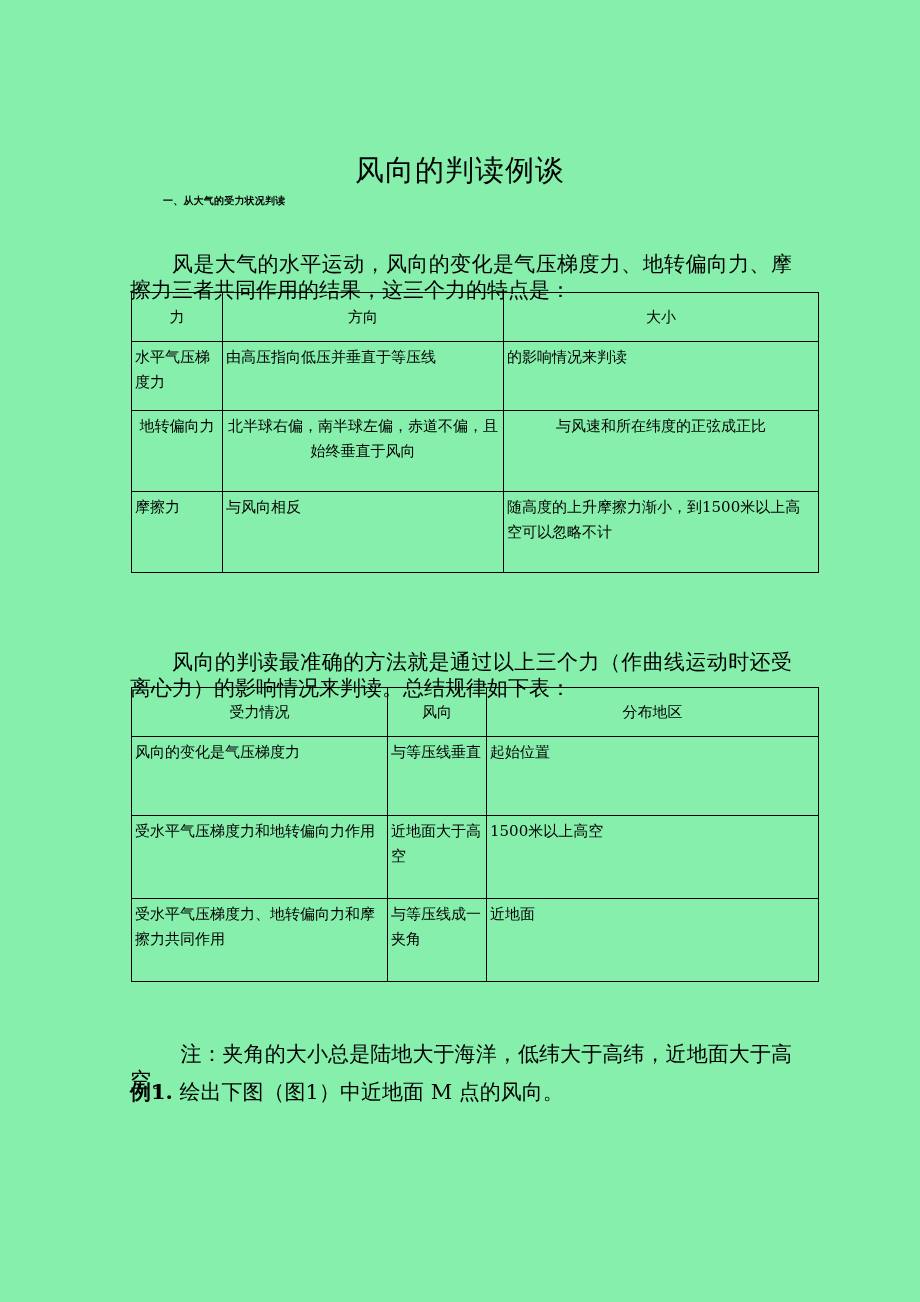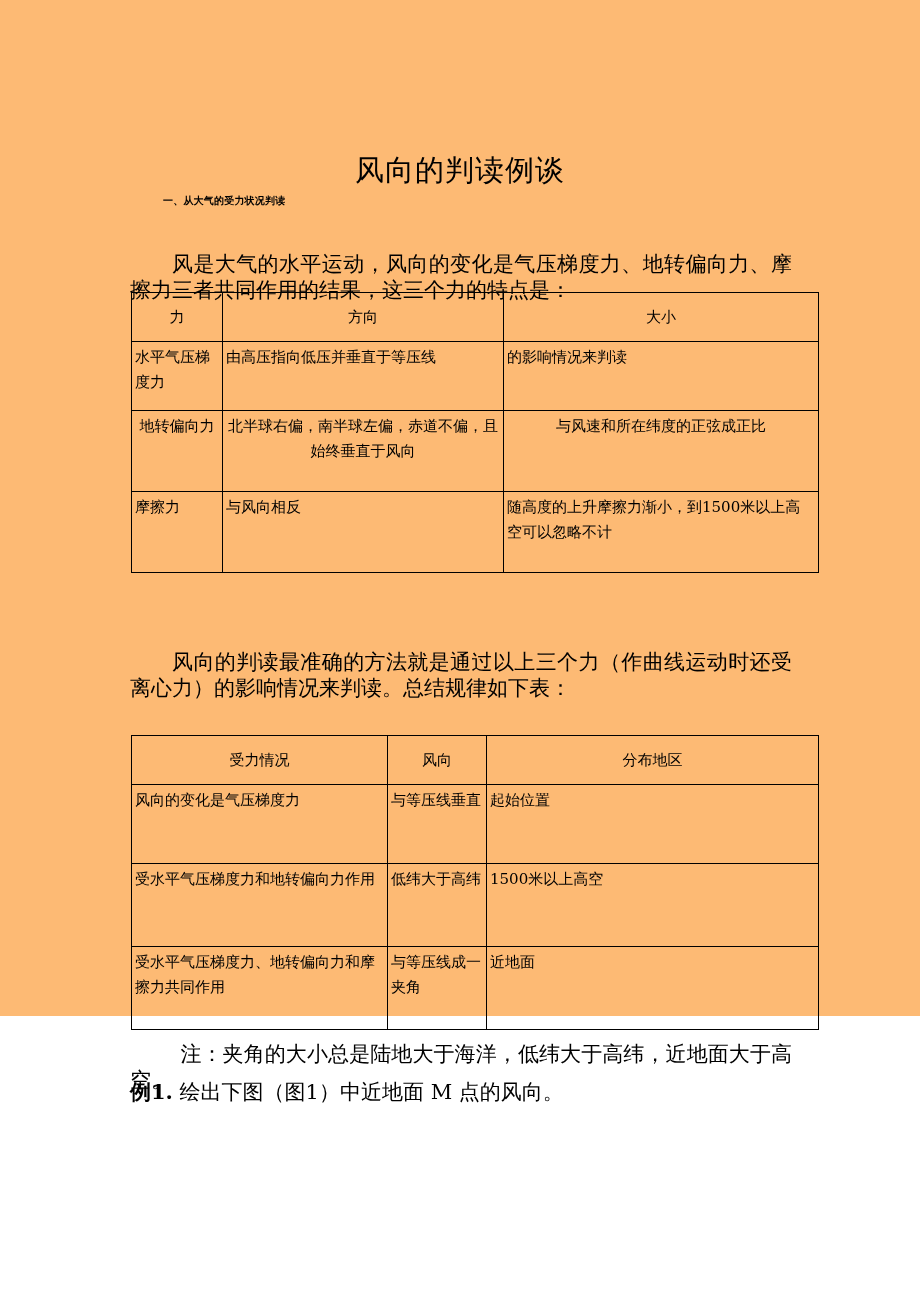--- a/index.html
+++ b/index.html
@@ -10,22 +10,22 @@
   body {
     width: 920px;
     height: 1302px;
     font-family: "DejaVu Serif", "Liberation Serif", serif;
     color: #000000;
     overflow: hidden;
   }
   .page {
     position: relative;
     width: 920px;
-    height: 1016px;
-    background: #fdba74;
+    height: 1302px;
+    background: #86efac;
   }
   .doc-title {
     position: absolute;
     left: 0;
     top: 134px;
     width: 920px;
     text-align: center;
     font-size: 29px;
     font-weight: normal;
     letter-spacing: 1px;
@@ -99,21 +99,20 @@
   #table-forces td.c2 { width: 308px; }
   #table-forces tr.hdr td { height: 42px; }
   #table-forces tr.r0 td { height: 62px; }
   #table-forces tr.r1 td { height: 74px; text-align: center; }
   #table-forces tr.r2 td { height: 74px; }
 
   #table-rules {
     left: 131px;
     top: 687px;
     width: 668px;
-    margin-top: 48px;
   }
   #table-rules td.c0 { width: 249px; }
   #table-rules td.c1 { width: 92px; }
   #table-rules td.c2 { width: 325px; }
   #table-rules tr.hdr td { height: 42px; }
   #table-rules tr.r0 td { height: 72px; }
   #table-rules tr.r1 td { height: 76px; }
   #table-rules tr.r2 td { height: 76px; }
 </style>
 </head>
@@ -161,21 +160,21 @@
         <td class="c1 center">风向</td>
         <td class="c2 center">分布地区</td>
       </tr>
       <tr class="r0">
         <td class="c0">风向的变化是气压梯度力</td>
         <td class="c1">与等压线垂直</td>
         <td class="c2">起始位置</td>
       </tr>
       <tr class="r1">
         <td class="c0">受水平气压梯度力和地转偏向力作用</td>
-        <td class="c1">低纬大于高纬</td>
+        <td class="c1">近地面大于高空</td>
         <td class="c2">1500米以上高空</td>
       </tr>
       <tr class="r2">
         <td class="c0">受水平气压梯度力、地转偏向力和摩擦力共同作用</td>
         <td class="c1">与等压线成一夹角</td>
         <td class="c2">近地面</td>
       </tr>
     </tbody>
   </table>
 

